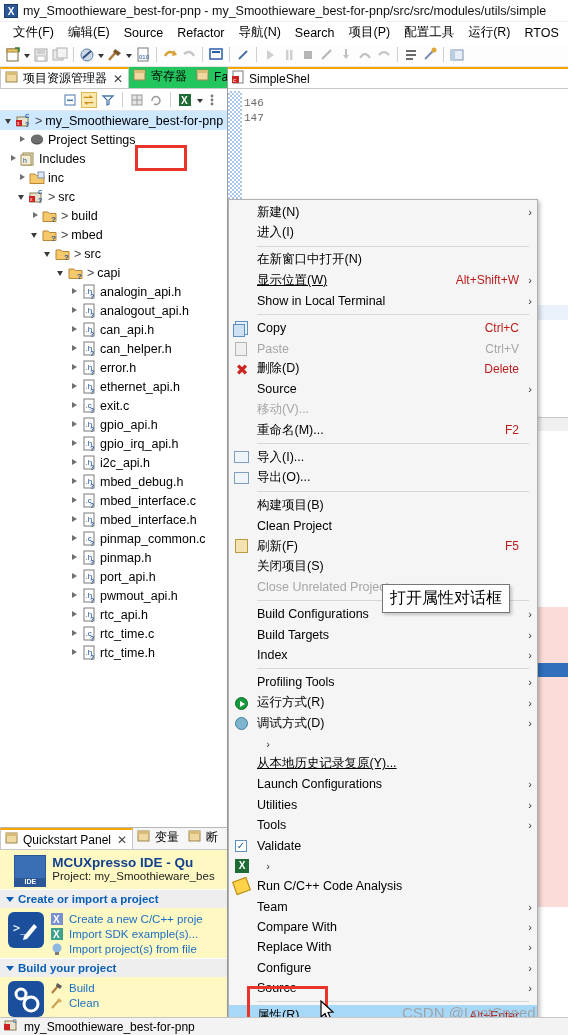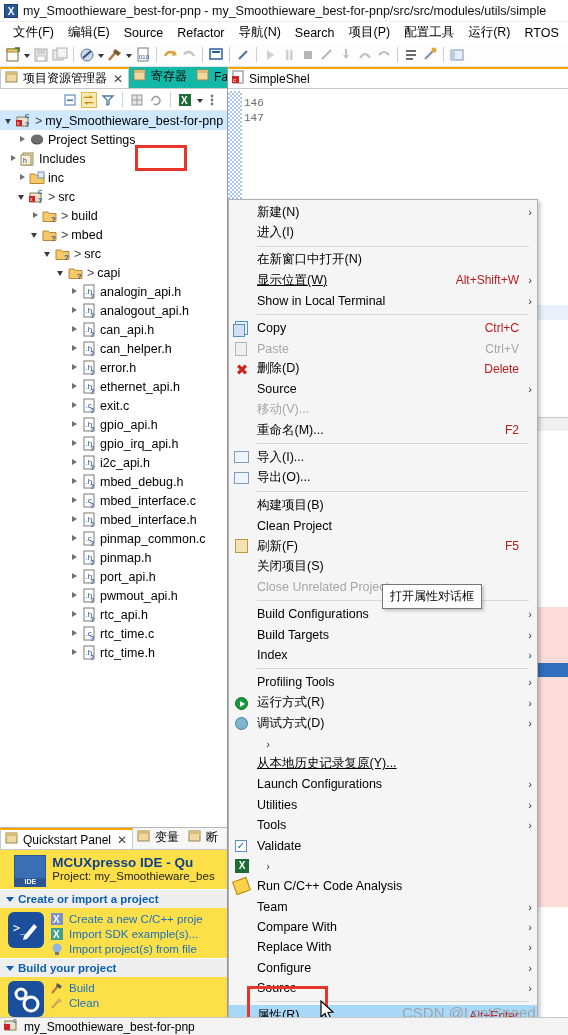--- a/index.html
+++ b/index.html
@@ -49,21 +49,21 @@
   
   #body{ position:absolute; left:0; top:67px; right:0; bottom:18px; }
 
   
   #leftpanel{
     position:absolute; left:0; top:0; width:228px; bottom:0;
     background:#ffffff; border-right:1px solid #9d9d9d;
   }
   .tabstrip{
     height:22px; display:flex; align-items:flex-end; gap:0;
-    background:#14b8a6; border-bottom:1px solid #c8c8c8;
+    background:#22c55e; border-bottom:1px solid #c8c8c8;
     white-space:nowrap; overflow:hidden;
   }
   .vtab{
     display:flex; align-items:center; gap:4px;
     padding:2px 5px 3px 4px; font-size:12px; height:22px;
   }
   .vtab.active{ background:#ffffff; border-top:2px solid #f7a600; border-left:1px solid #c8c8c8;
                 border-right:1px solid #c8c8c8; margin-bottom:-1px; font-weight:normal; }
   .vtab .x{ color:#444; font-size:12px; padding-left:2px; }
 
@@ -87,21 +87,21 @@
   .arrow.d::after{
     content:""; position:absolute; left:1px; top:3.5px;
     border-left:3.5px solid transparent;border-right:3.5px solid transparent;
     border-top:5px solid #3c3c3c;
   }
   .tico{ width:16px;height:16px;flex:0 0 16px;margin-right:3px;position:relative; }
   .tlabel{ overflow:hidden; }
   .tgt{ color:#444; margin-right:3px; }
 
   
-  #qpanel{ position:absolute; left:0; bottom:0; width:227px; height:190px; background:#fde047;
+  #qpanel{ position:absolute; left:0; bottom:0; width:227px; height:190px; background:#fef9c3;
            border-top:1px solid #b8b8b8; overflow:hidden; }
   #qpanel .tabstrip{ background:#f6f6f6; }
   .qhead{ display:flex; align-items:flex-start; gap:6px; padding:5px 4px 2px 6px;justify-content:center; }
   .qlogo{
     width:32px;height:32px;flex:0 0 32px;background:#3a6fb5;border:1px solid #2b5797;
     color:#fff;font-weight:bold;font-size:17px;line-height:24px;text-align:center;position:relative;
   }
   .qlogo span{ position:absolute;left:0;right:0;bottom:0;font-size:7px;line-height:8px;background:#2b5797; }
   .qtitle{ font-size:13.5px;font-weight:bold;color:#11408f; white-space:nowrap; }
   .qsub{ font-size:11.5px;color:#222; white-space:nowrap; }
@@ -167,21 +167,21 @@
   .mi-run{ position:absolute;left:6px;top:3px;width:13px;height:13px;border-radius:50%;background:#169a3c;border:1px solid #0d6b29; }
   .mi-run::after{ content:"";position:absolute;left:4px;top:3px;border-top:3.5px solid transparent;border-bottom:3.5px solid transparent;border-left:5px solid #fff; }
   .mi-bug{ position:absolute;left:6px;top:3px;width:13px;height:13px;border-radius:50%;background:#7fb4cf;border:1px solid #3f7f9f; }
   .mi-check{ position:absolute;left:6px;top:3px;width:12px;height:12px;border:1px solid #5d8fc0;background:#fff;color:#1b5fa8;font-size:10px;line-height:10px;text-align:center; }
   .mi-mcux{ position:absolute;left:6px;top:2px;width:14px;height:14px;background:#1e6b35;color:#fff;font-weight:bold;font-size:10px;line-height:14px;text-align:center; }
   .mi-analysis{ position:absolute;left:5px;top:2px;width:15px;height:14px;background:#ffd24a;border:1px solid #b08b1c;transform:rotate(-20deg); }
 
   
   #tooltip{
     position:absolute; left:382px; top:517px; padding:3px 7px;
-    background:#ffffff; border:1px solid #767676; font-size:12px;
+    background:#ffffff; border:1px solid #767676; font-size:16px;
     box-shadow:2px 2px 3px rgba(0,0,0,.2); z-index:60; white-space:nowrap;
   }
 
   
   .redbox{ position:absolute; border:3px solid #e8342a; z-index:70; pointer-events:none; }
 
   
   #cursor{ position:absolute; left:320px; top:1000px; z-index:80; }
 
   

